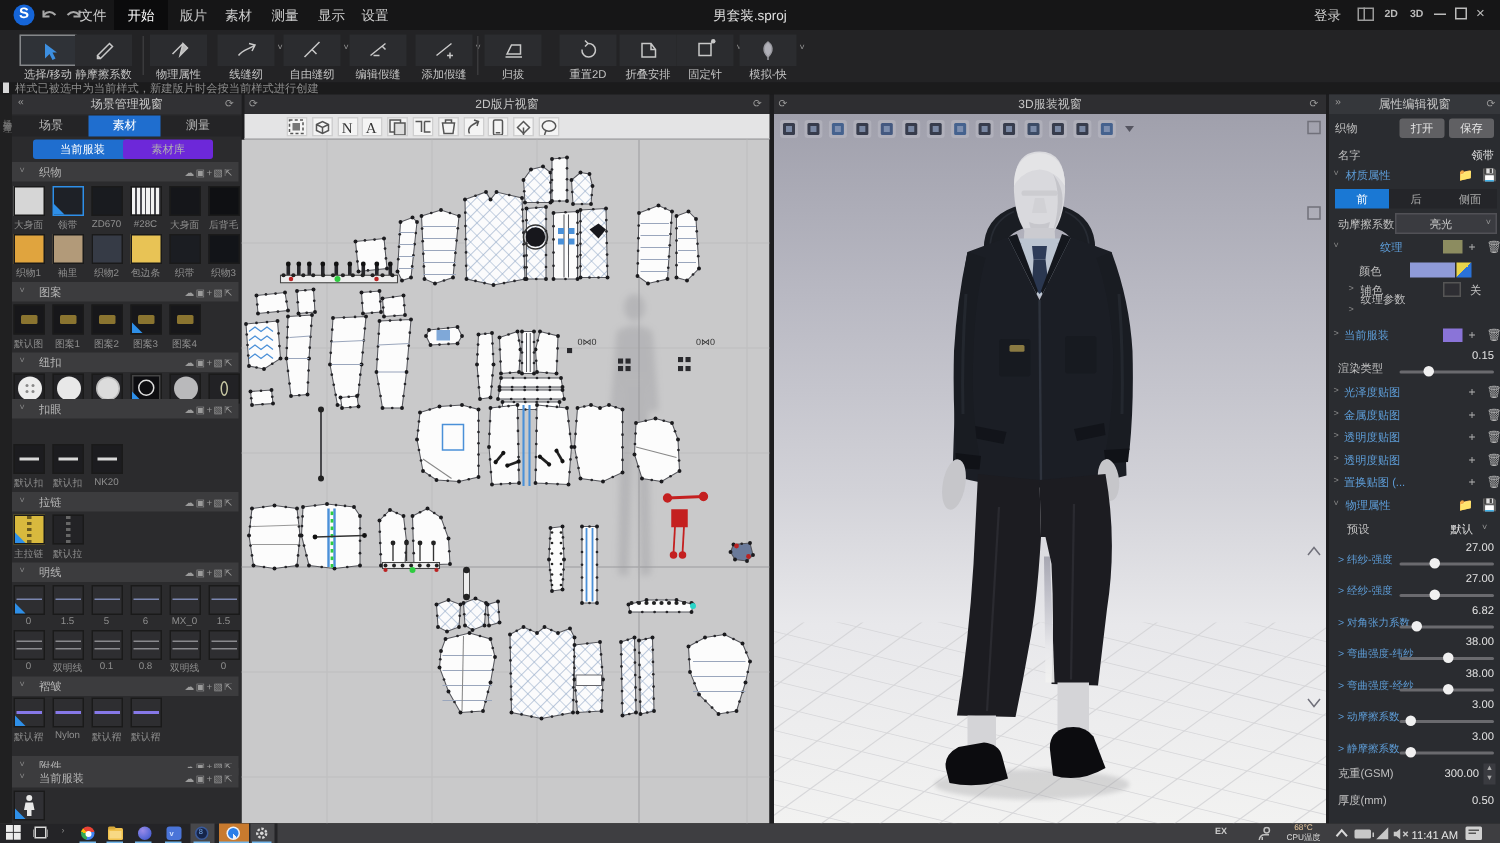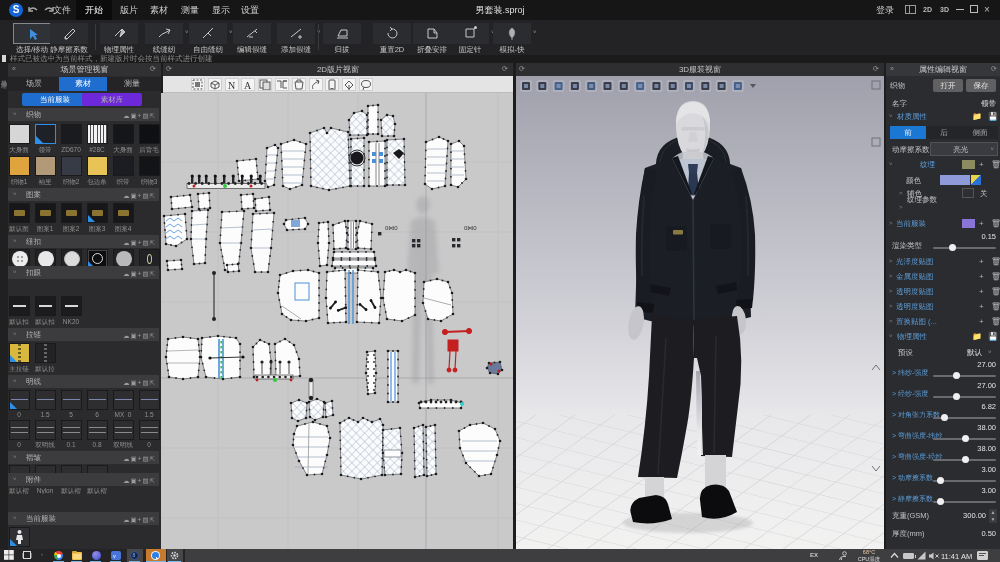--- a/index.html
+++ b/index.html
@@ -321,21 +321,21 @@
   </div>
 <div class="thl" style="left:32px;top:487px">Nylon</div>
 <div class="sw" style="left:61px;top:465px;background:#2e2e31">
     <div style="position:absolute;left:1px;top:8px;width:17px;height:2px;background:#8678e8"></div>
   </div>
 <div class="thl" style="left:58px;top:487px">默认褶</div>
 <div class="sw" style="left:87px;top:465px;background:#2e2e31">
     <div style="position:absolute;left:1px;top:8px;width:17px;height:2px;background:#8678e8"></div>
   </div>
 <div class="thl" style="left:84px;top:487px">默认褶</div>
-<div class="secthdr" style="top:473px"><span class="ar">˅</span><span class="nm">附件</span><span class="ic" style="letter-spacing:1px;font-size:6.5px">☁▣+▧⇱</span></div>
+<div class="secthdr" style="top:504px"><span class="ar">˅</span><span class="nm">附件</span><span class="ic" style="letter-spacing:1px;font-size:6.5px">☁▣+▧⇱</span></div>
 <div class="secthdr" style="top:512px"><span class="ar">˅</span><span class="nm">当前服装</span><span class="ic" style="letter-spacing:1px;font-size:6.5px">☁▣+▧⇱</span></div>
 <div class="sw" style="left:9px;top:527px;background:#303034;height:20px">
     <svg width="19" height="18" viewBox="0 0 19 18">
       <path d="M9.5 2 a2 2 0 0 1 0 4 a2 2 0 0 1 0-4 M7 7 h5 l1 5 h-2 l0 4 h-3 l0-4 h-2 Z" fill="#e8e8e8"></path>
     </svg>
     <div class="corner"></div>
   </div>
 
 <div id="view2d"></div>
 <div class="a" style="left:163px;top:63px;width:350px;height:13px;background:#2e2e31;color:#c4c4c4;font-size:8px;text-align:center;line-height:13px">2D版片视窗</div>

